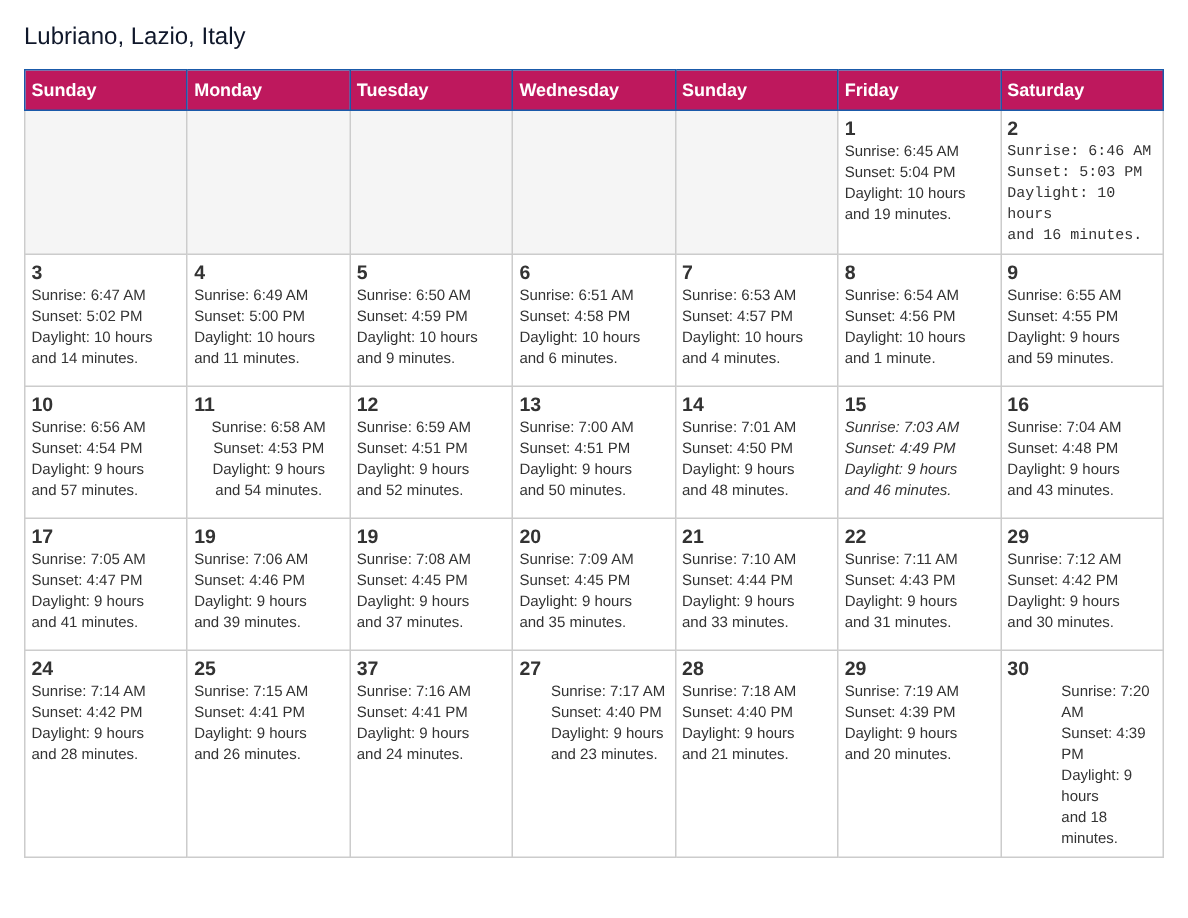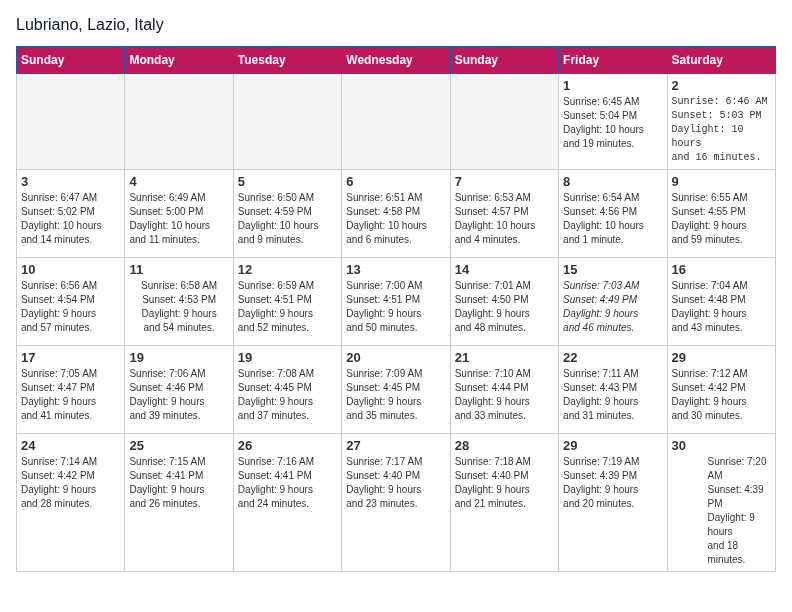--- a/index.html
+++ b/index.html
@@ -294,29 +294,29 @@
 and 28 minutes.</div>
         </td>
         <td>
           <div class="day-number">25</div>
           <div class="day-info" style="white-space: pre-line;">Sunrise: 7:15 AM
 Sunset: 4:41 PM
 Daylight: 9 hours
 and 26 minutes.</div>
         </td>
         <td>
-          <div class="day-number">26</div>
+          <div class="day-number">37</div>
           <div class="day-info" style="white-space: pre-line;">Sunrise: 7:16 AM
 Sunset: 4:41 PM
 Daylight: 9 hours
 and 24 minutes.</div>
         </td>
         <td>
           <div class="day-number">27</div>
-          <div class="day-info" style="white-space: pre-line;">Sunrise: 7:17 AM
+          <div class="day-info" style="white-space: pre-line; margin-left: 21px;">Sunrise: 7:17 AM
 Sunset: 4:40 PM
 Daylight: 9 hours
 and 23 minutes.</div>
         </td>
         <td>
           <div class="day-number">28</div>
           <div class="day-info" style="white-space: pre-line;">Sunrise: 7:18 AM
 Sunset: 4:40 PM
 Daylight: 9 hours
 and 21 minutes.</div>

